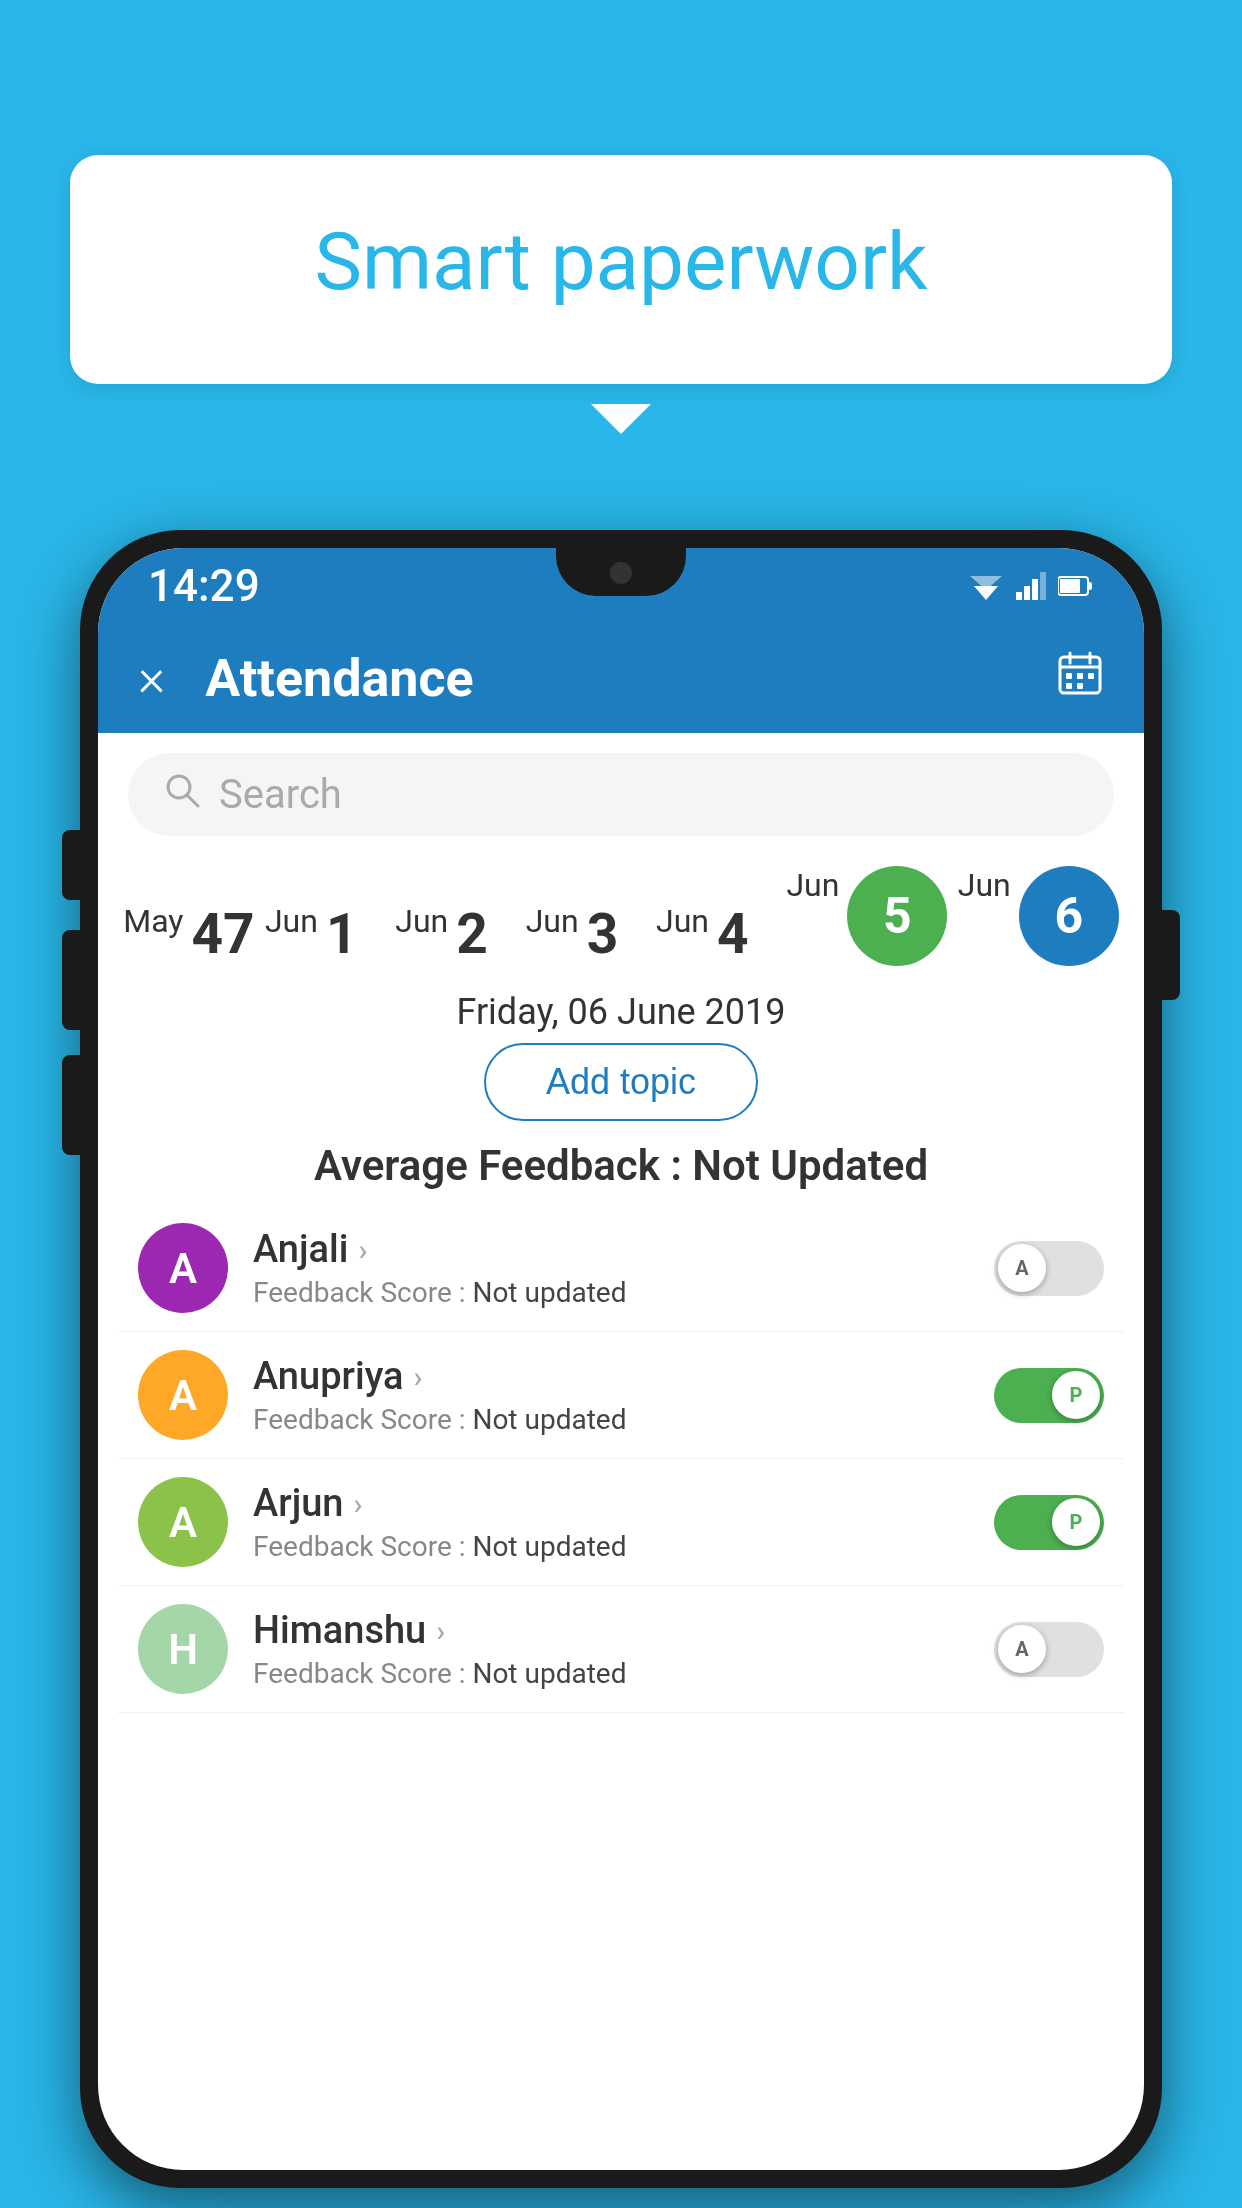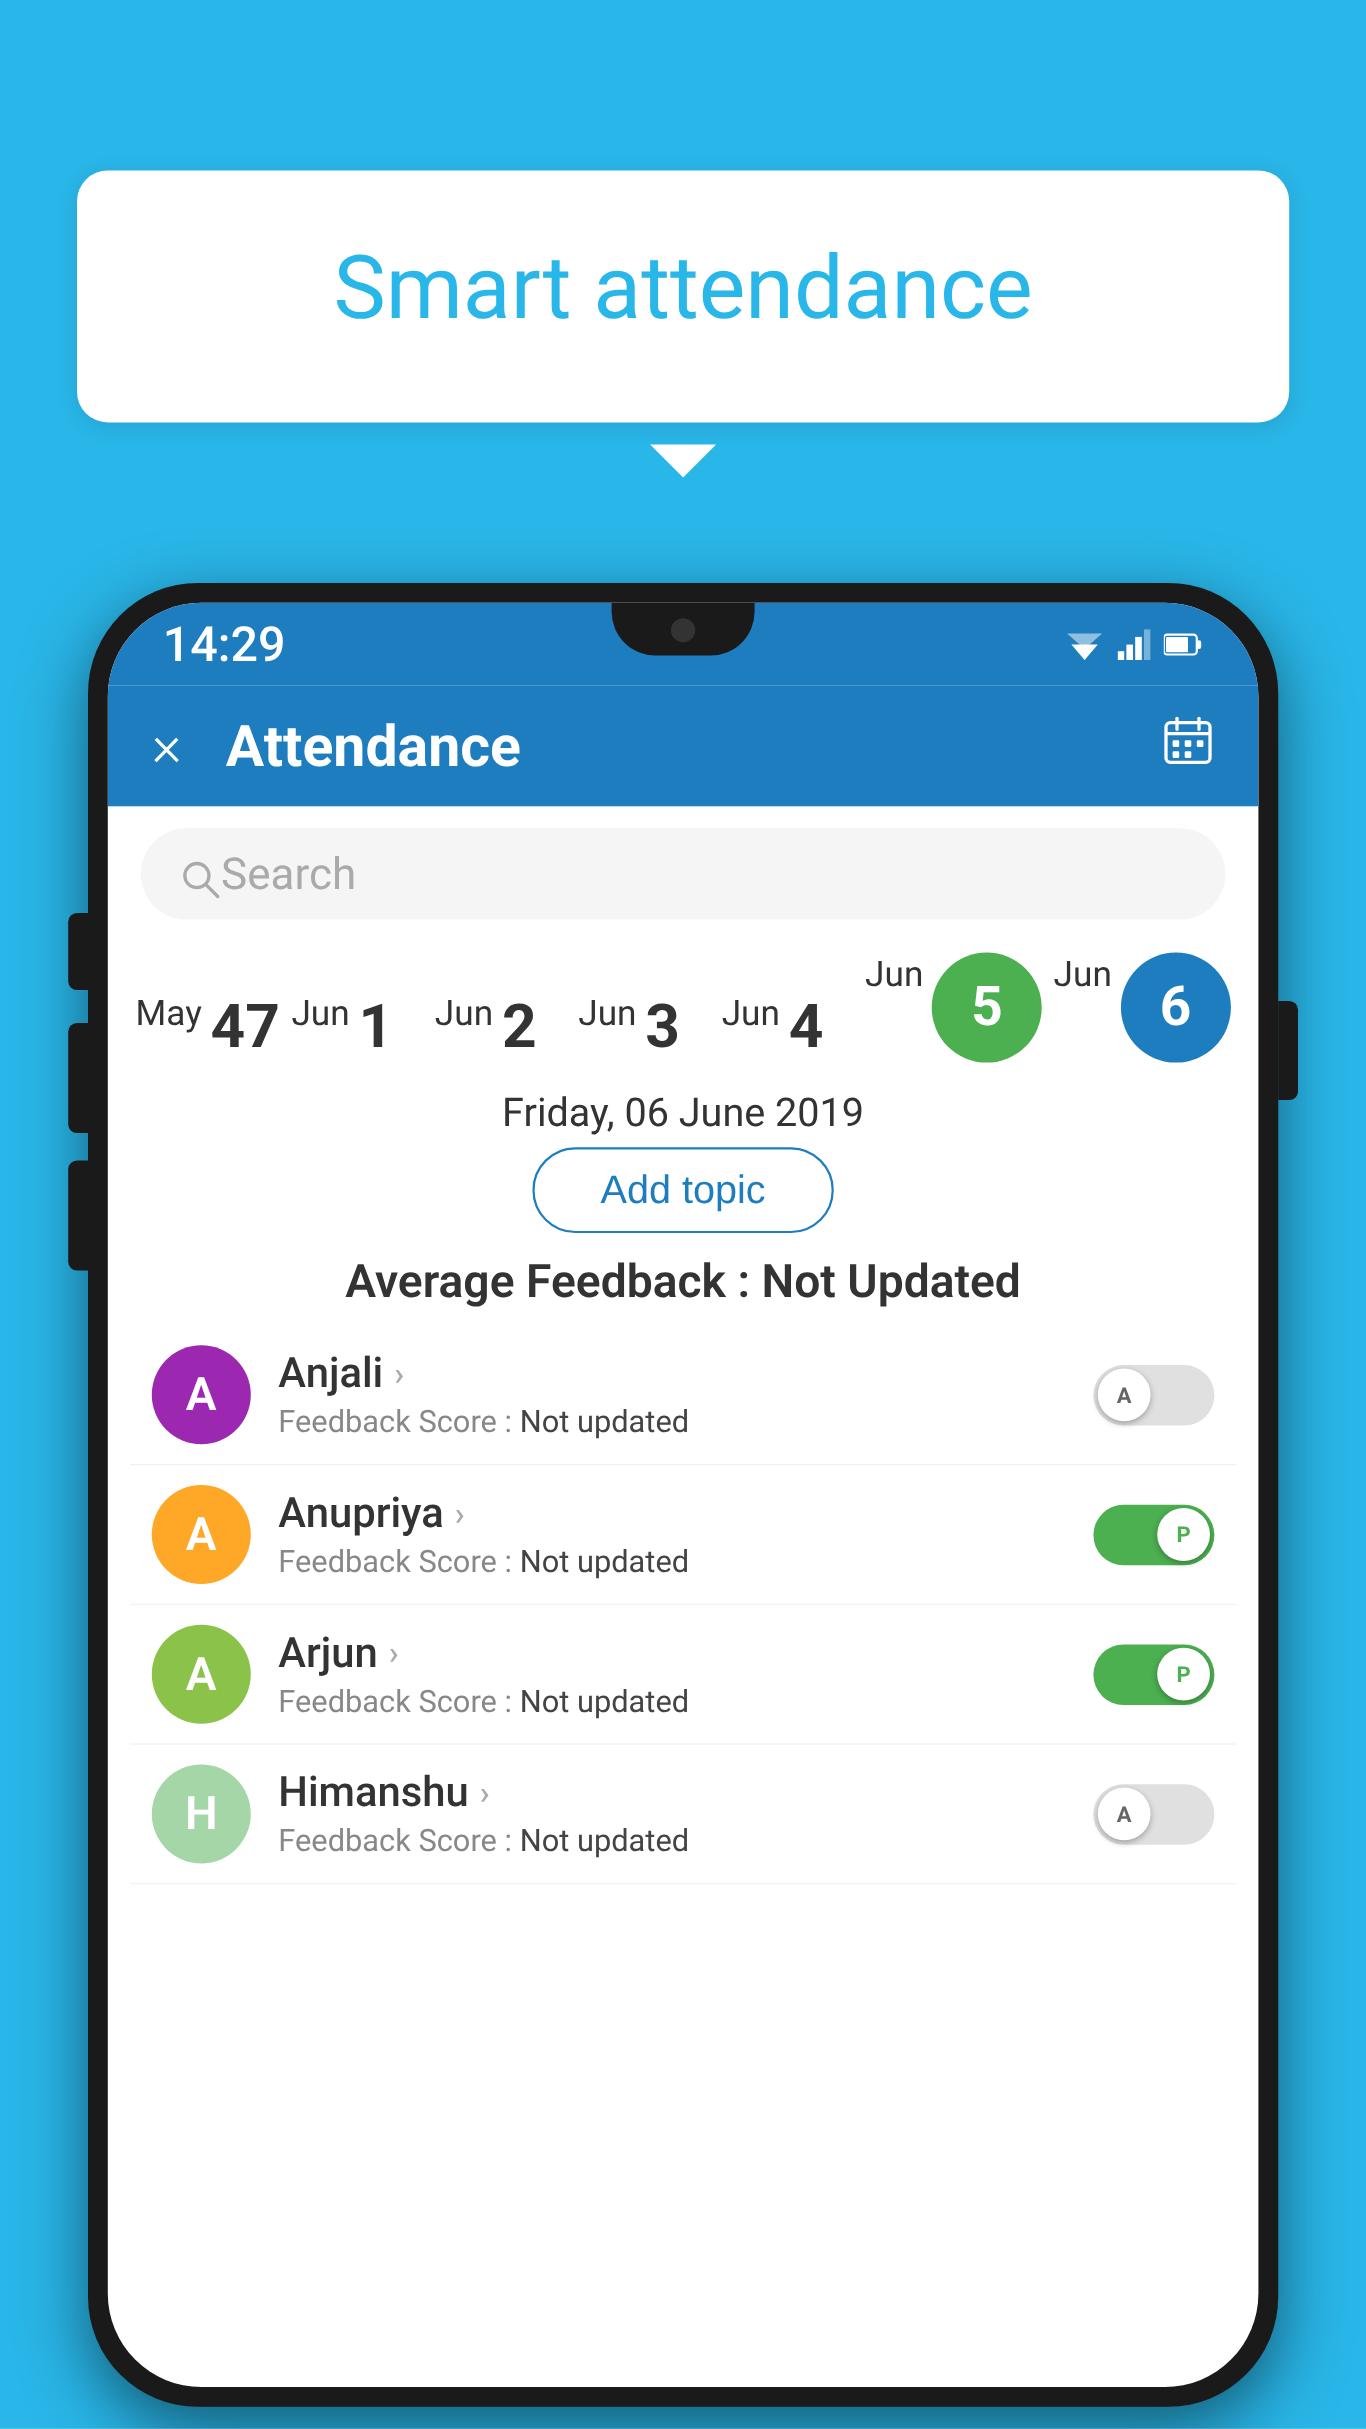--- a/index.html
+++ b/index.html
@@ -138,22 +138,23 @@
       color: white;
       font-size: 44px;
     }
 
     
     .search-bar {
       background: #f5f5f5;
       margin: 20px 30px;
       border-radius: 50px;
       display: flex;
-      align-items: flex-end;
+      align-items: flex-start;
       padding: 18px 35px;
+      gap: 18px;
     }
     .search-bar-text {
       color: #aaa;
       font-size: 40px;
     }
 
     
     .calendar-strip {
       padding: 10px 20px 5px;
       display: flex;
@@ -355,21 +356,21 @@
       width: 18px;
       height: 100px;
       background: #1a1a1a;
       border-radius: 8px 0 0 8px;
     }
   </style>
 </head>
 <body>
 
 <div class="speech-bubble">
-  <div class="bubble-title">Smart attendance</div>
+  <div class="bubble-title">Smart paperwork</div>
 </div>
 
 <div class="phone">
 
   <div class="phone-side-btn-right"></div>
   <div class="phone-side-btn-left1"></div>
   <div class="phone-side-btn-left2"></div>
   <div class="phone-side-btn-left3"></div>
 
   <div class="phone-inner">

